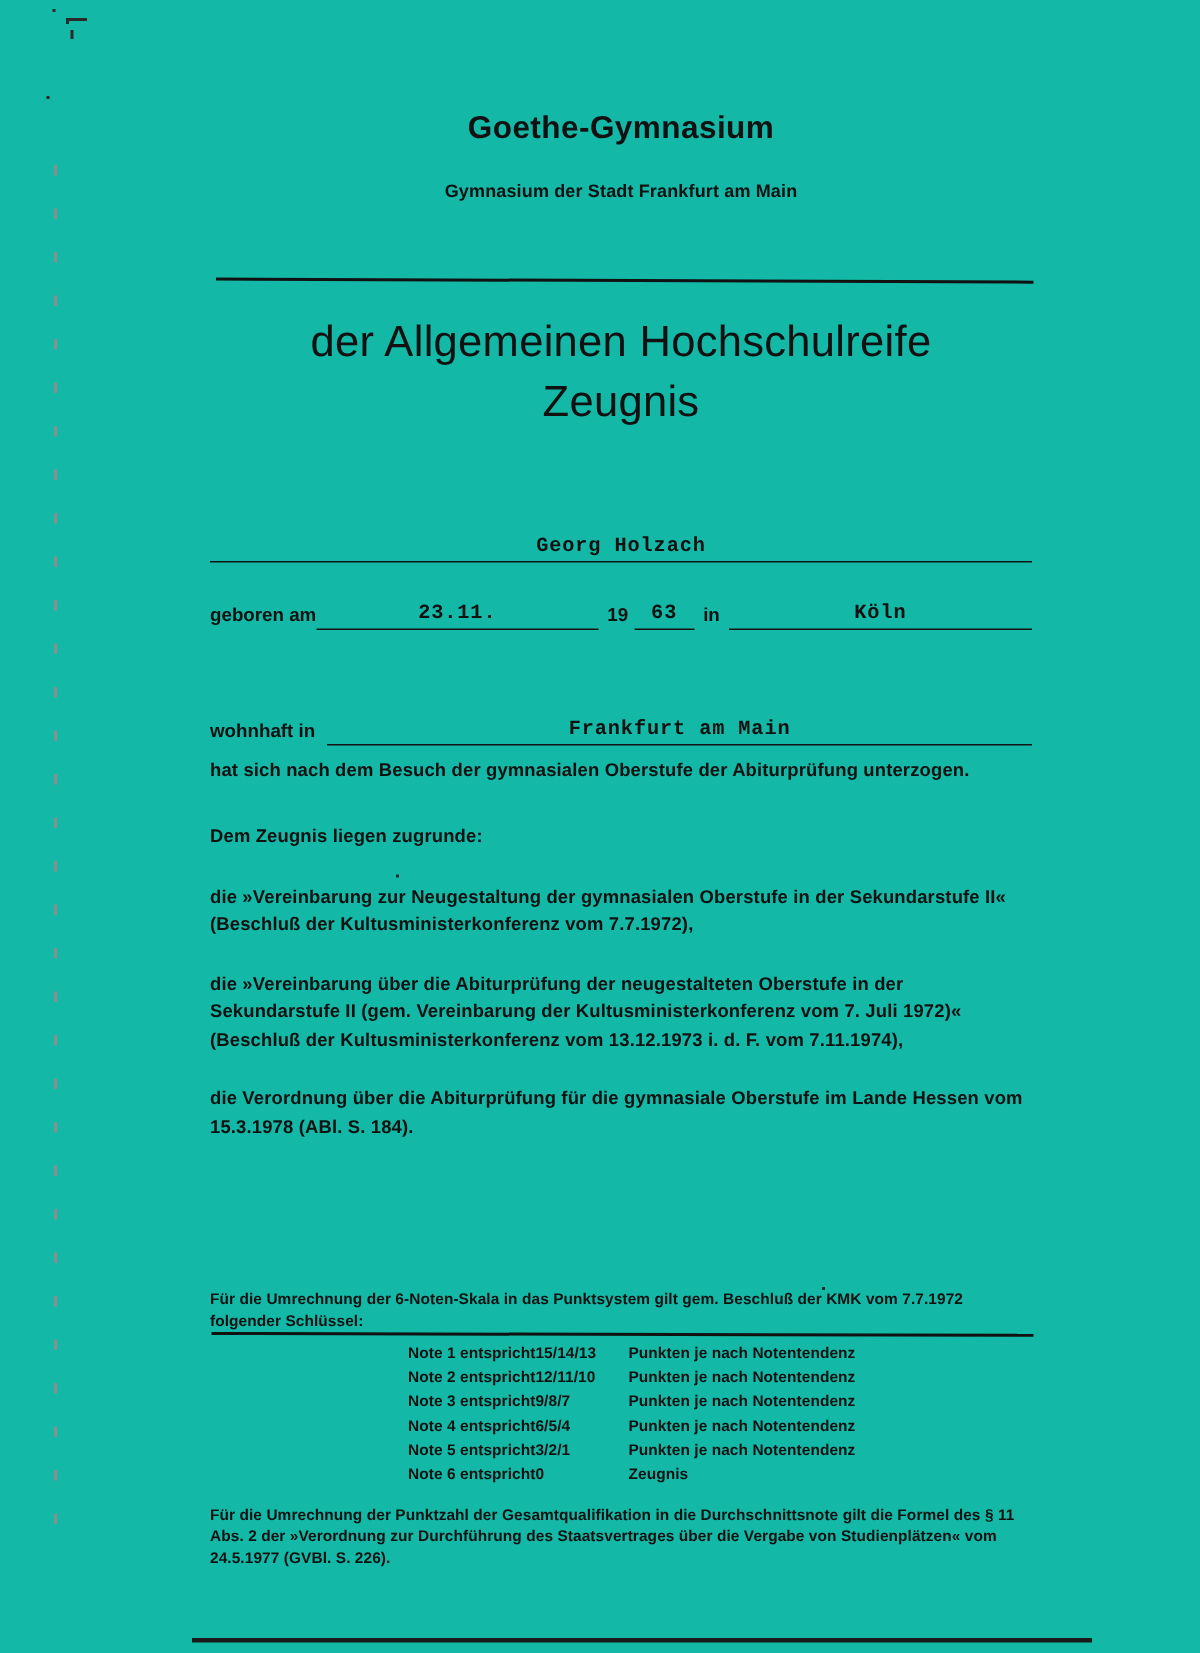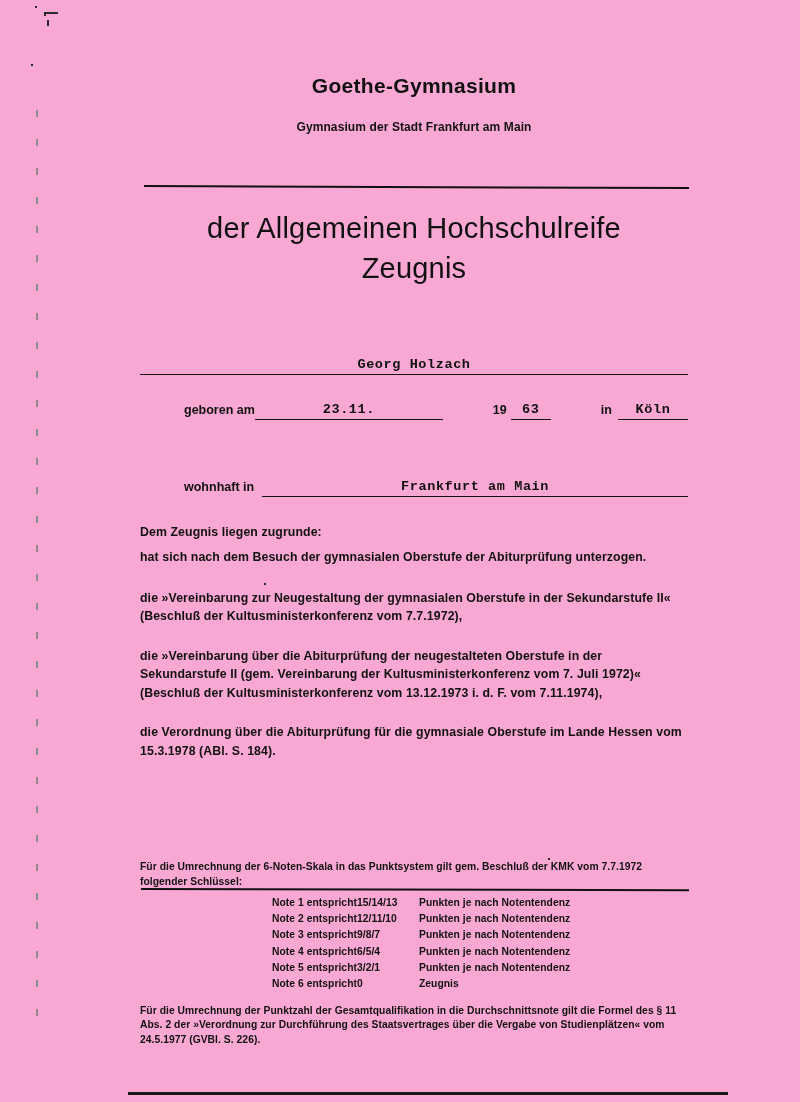--- a/index.html
+++ b/index.html
@@ -8,21 +8,21 @@
     background: #ffffff;
   }
   body {
     font-family: "Liberation Sans", sans-serif;
     color: #111111;
   }
   #page {
     position: relative;
     width: 800px;
     height: 1102px;
-    background: #f9a8d4;
+    background: #14b8a6;
     overflow: hidden;
   }
 
   
   .mark { position: absolute; background: #2a2a2a; }
   .m1 { left: 44px;  top: 12px;  width: 14px; height: 2px; }
   .m2 { left: 44px;  top: 12px;  width: 2px;  height: 4px; }
   .m3 { left: 35px;  top: 6px;   width: 2px;  height: 2px; }
   .m4 { left: 47px;  top: 20px;  width: 2px;  height: 6px; }
   .m5 { left: 31px;  top: 64px;  width: 2px;  height: 2px; }
@@ -84,21 +84,20 @@
   .field {
     position: relative;
     display: flex;
     align-items: flex-end;
     font-size: 12.5px;
     font-weight: bold;
   }
   .field-label {
     white-space: nowrap;
     padding-bottom: 3px;
-    margin-left: 44px;
   }
   .line {
     position: relative;
     flex: 1;
     border-bottom: 1.6px solid #141414;
     height: 20px;
   }
   .typed {
     position: absolute;
     bottom: 2px;
@@ -257,23 +256,23 @@
       </span>
     </div>
 
     <div class="field resid-row">
       <span class="field-label">wohnhaft in</span>
       <span class="line">
         <span class="typed">Frankfurt am Main</span>
       </span>
     </div>
 
+    <div class="para p-sentence">hat sich nach dem Besuch der gymnasialen Oberstufe der Abiturprüfung unterzogen.</div>
+
     <div class="para p-intro">Dem Zeugnis liegen zugrunde:</div>
-
-    <div class="para p-sentence">hat sich nach dem Besuch der gymnasialen Oberstufe der Abiturprüfung unterzogen.</div>
 
     <div class="para p-basis1">die »Vereinbarung zur Neugestaltung der gymnasialen Oberstufe in der Sekundarstufe II« (Beschluß der Kultusministerkonferenz vom 7.7.1972),</div>
 
     <div class="para p-basis2">die »Vereinbarung über die Abiturprüfung der neugestalteten Oberstufe in der Sekundarstufe II (gem. Vereinbarung der Kultusministerkonferenz vom 7. Juli 1972)« (Beschluß der Kultusministerkonferenz vom 13.12.1973 i. d. F. vom 7.11.1974),</div>
 
     <div class="para p-basis3">die Verordnung über die Abiturprüfung für die gymnasiale Oberstufe im Lande Hessen vom 15.3.1978 (ABl. S. 184).</div>
 
   </div>
 
   <div class="notes">

